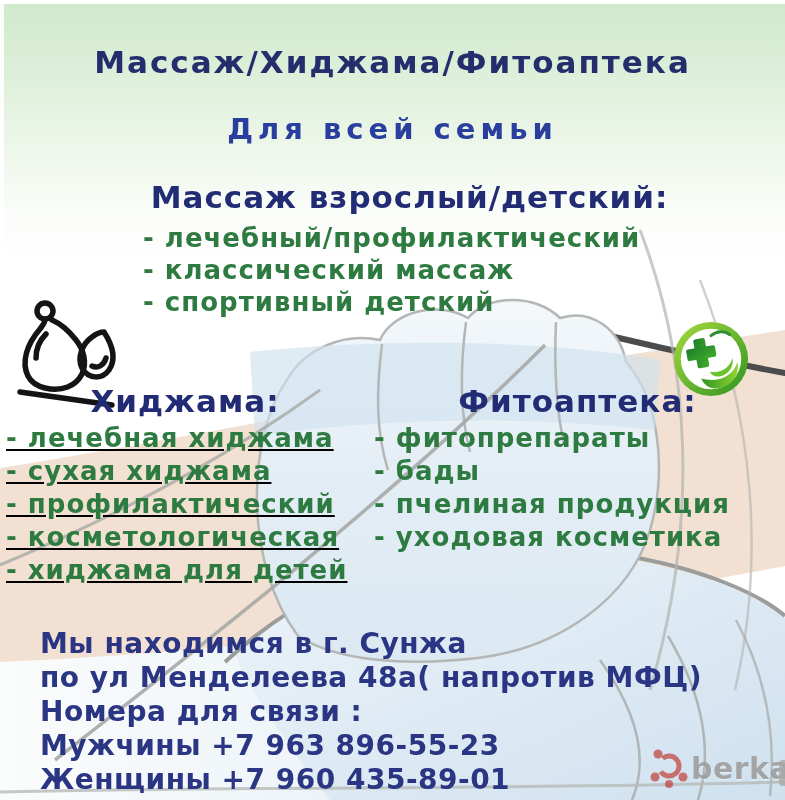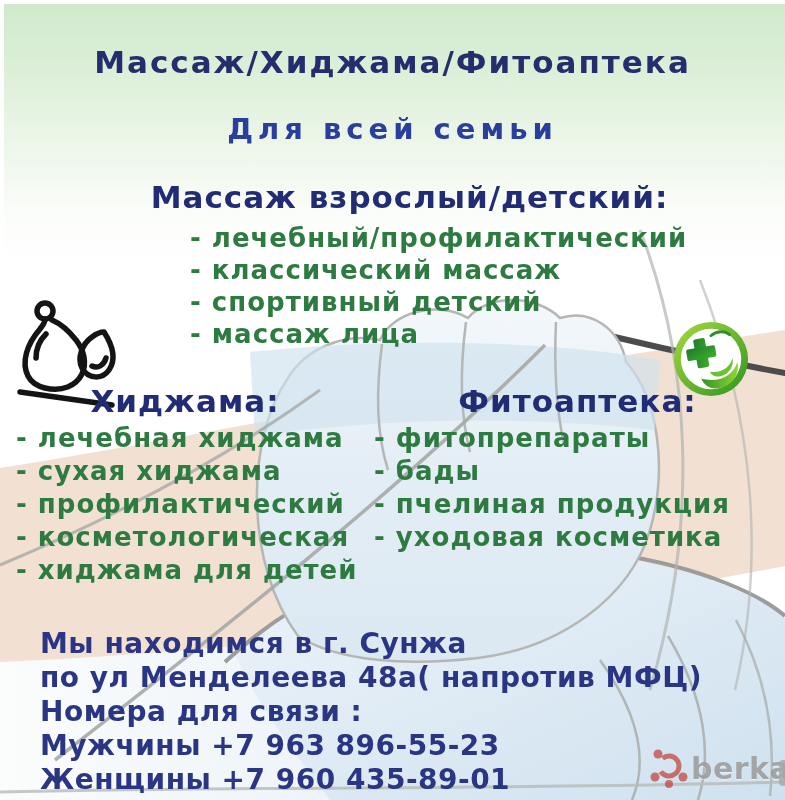--- a/index.html
+++ b/index.html
@@ -26,28 +26,28 @@
   }
   .massage-heading{
     left:0;top:179px;width:785px;text-align:center;
     font-size:31px;font-weight:700;letter-spacing:1px;color:#212c75;margin-left:17px;
   }
   .list{list-style:none;margin:0;padding:0;}
   .list li{
     font-size:26px;font-weight:600;letter-spacing:1px;color:#2e7b41;
   }
   .massage-list{left:143px;top:222px;}
-  .massage-list li{line-height:32px;margin-left:47px;}
+  .massage-list li{line-height:32px;}
   .col-heading{
     font-size:31px;font-weight:700;letter-spacing:1px;color:#212c75;
     text-align:center;top:383px;
   }
   .hijama-heading{left:0;width:370px;}
   .phyto-heading{left:370px;width:415px;}
-  .hijama-list{left:16px;top:422px;}
+  .hijama-list{left:6px;top:422px;text-decoration:underline;}
   .phyto-list{left:374px;top:422px;}
   .hijama-list li,.phyto-list li{line-height:33px;}
   .contact{left:40px;top:627px;}
   .contact div{
     font-size:28px;font-weight:600;letter-spacing:.5px;
     color:#2a3583;line-height:34px;
   }
   .contact .phone{font-weight:700;}
   .cupping-icon{position:absolute;left:12px;top:296px;width:112px;height:112px;z-index:2;}
   .pharmacy-logo{position:absolute;left:672px;top:320px;width:78px;height:78px;z-index:2;}
@@ -111,21 +111,20 @@
   <div class="edge-left"></div>
 
   <div class="txt title">Массаж/Хиджама/Фитоаптека</div>
   <div class="txt subtitle">Для всей семьи</div>
 
   <div class="txt massage-heading">Массаж взрослый/детский:</div>
   <ul class="txt list massage-list">
     <li>- лечебный/профилактический</li>
     <li>- классический массаж</li>
     <li>- спортивный детский</li>
-    <li>- массаж лица</li>
   </ul>
 
   <svg class="cupping-icon" viewBox="0 0 112 112" aria-hidden="true">
     <g fill="none" stroke="#141414" stroke-width="5.5" stroke-linecap="round" stroke-linejoin="round">
       <circle cx="33" cy="15" r="8"></circle>
       <path d="M33,23 C33,27 31,29 28,33 C15,48 9,66 16,80 C19,86 25,90 33,92 C50,96 64,90 70,78 C75,67 72,54 64,44 C57,35 47,27 40,24"></path>
       <path d="M24,62 C24,52 28,44 34,38"></path>
       <path d="M92,36 C101,50 104,64 97,74 C90,84 76,83 70,72 C65,62 70,48 80,41 C84,38 88,36 92,36 Z"></path>
       <path d="M80,70 C86,73 92,69 94,62"></path>
       <path d="M8,96 L100,109"></path>

